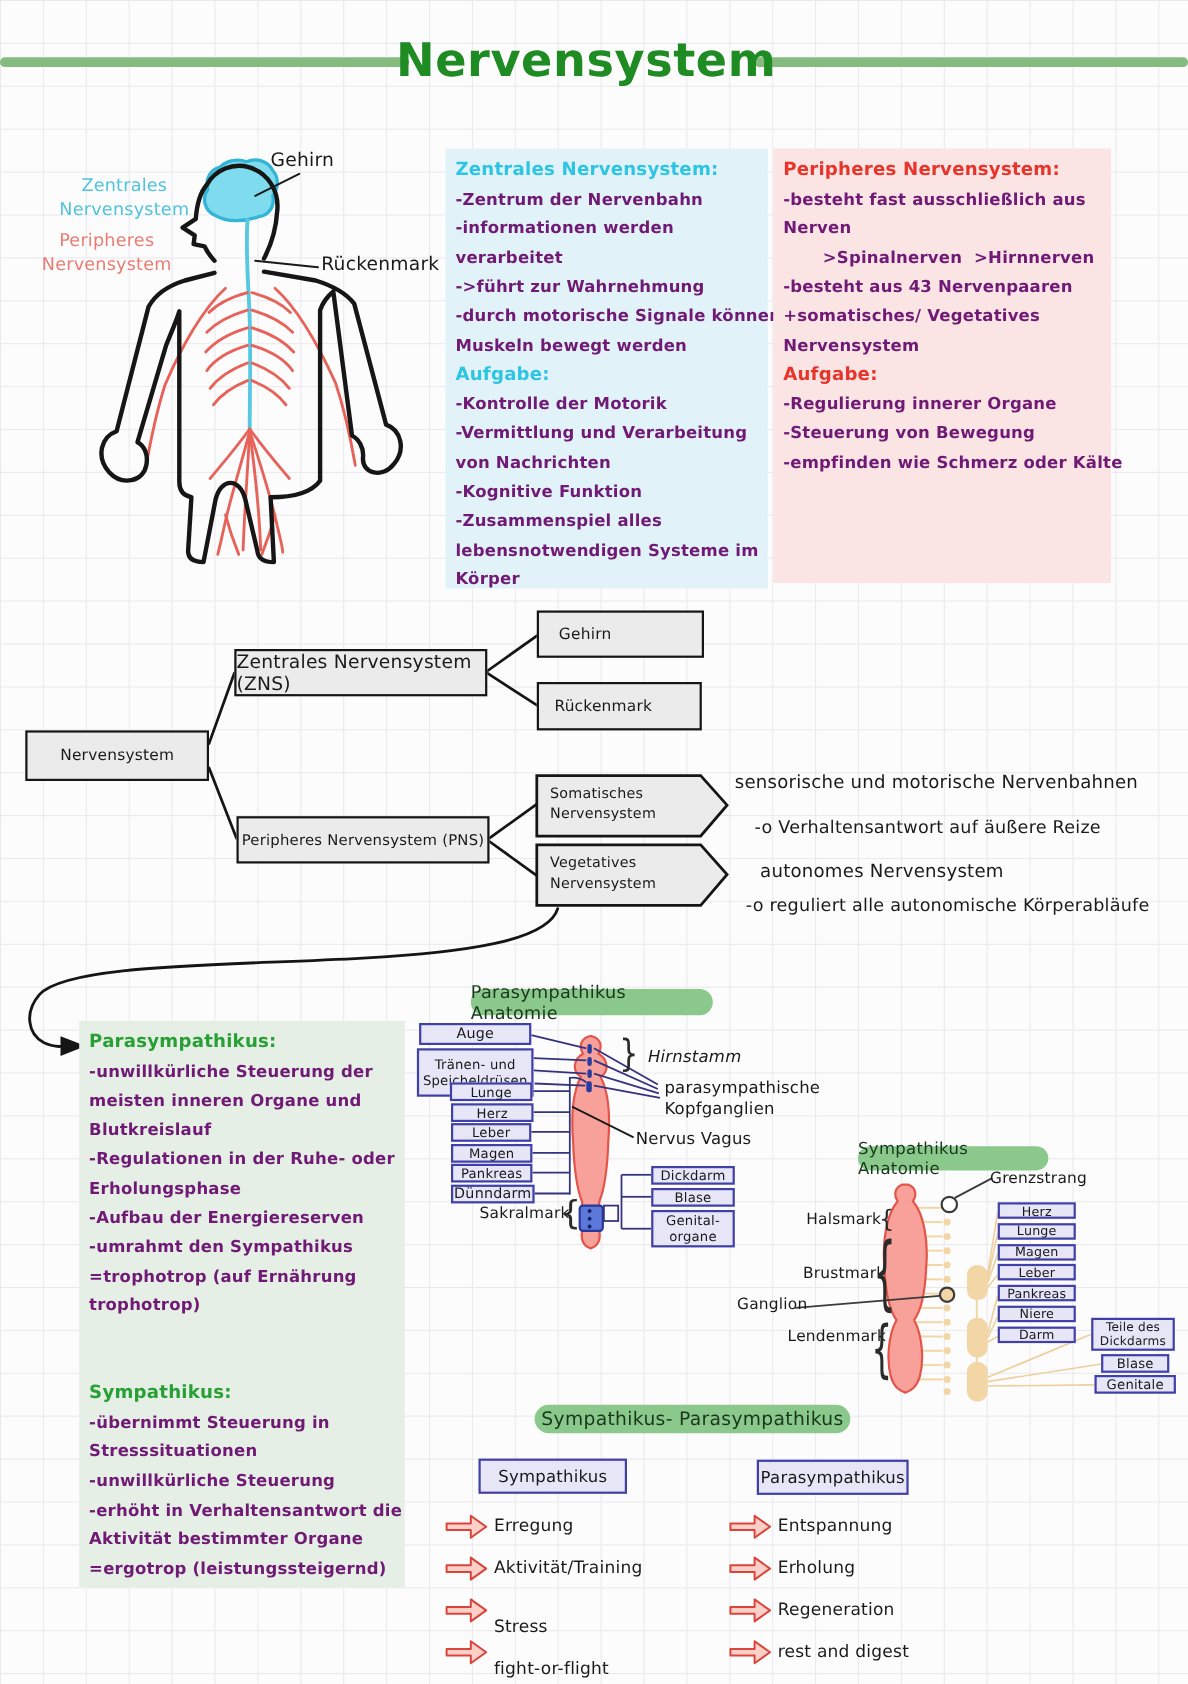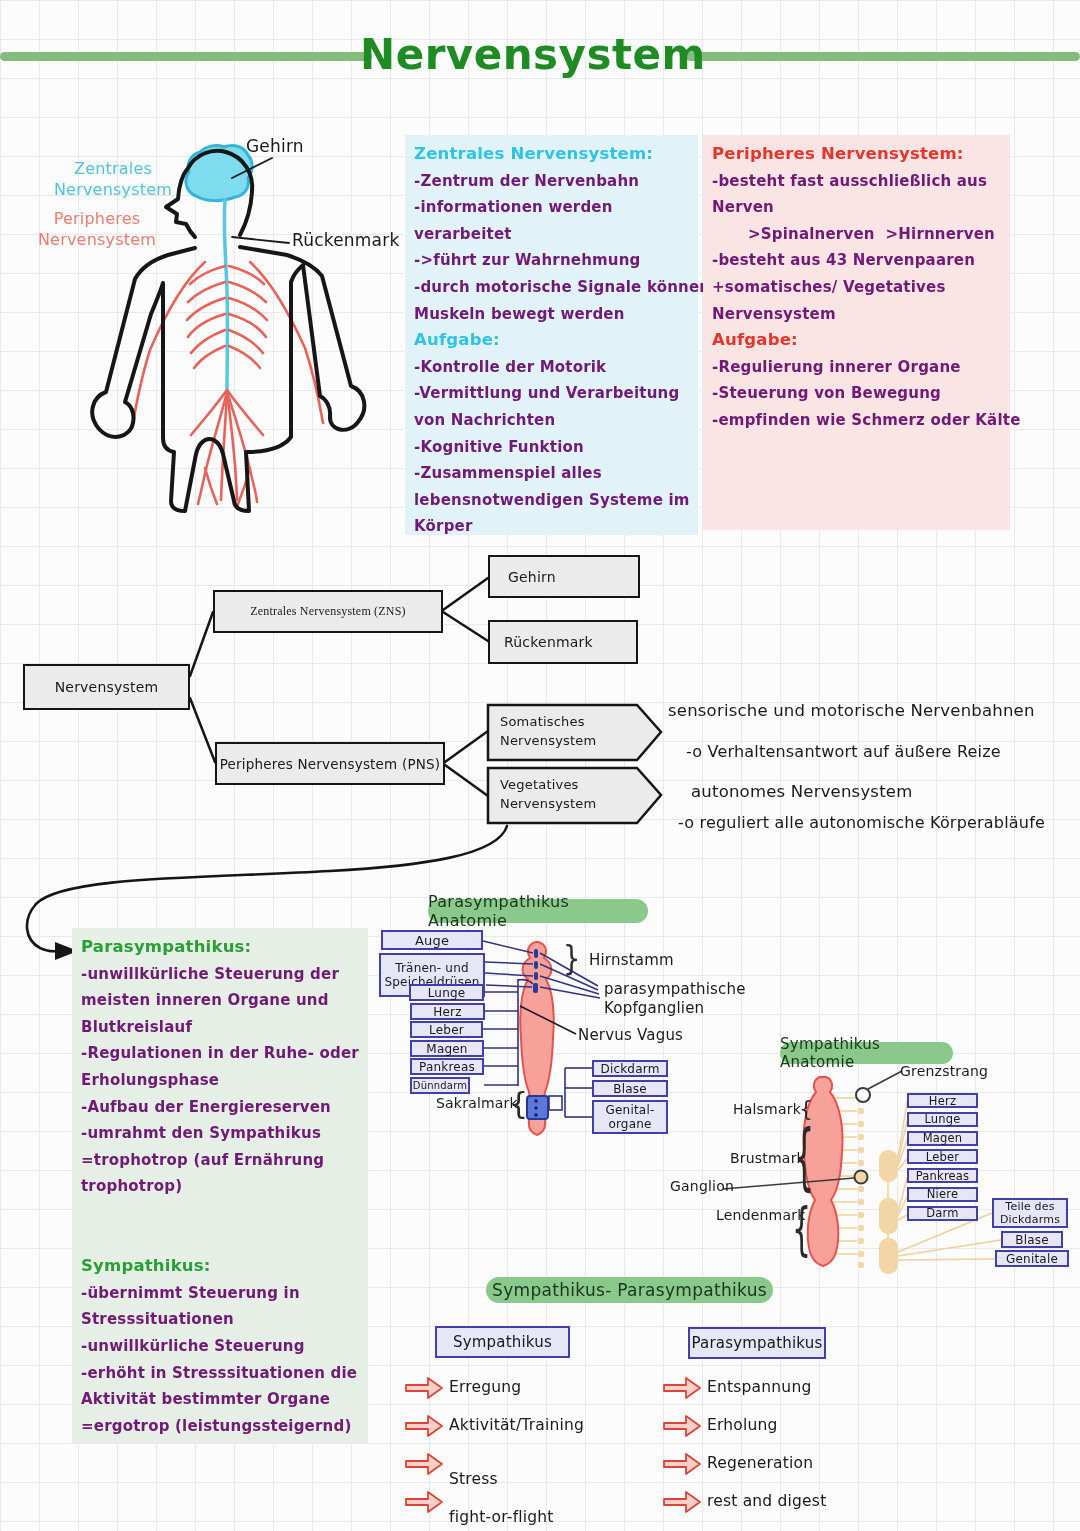--- a/index.html
+++ b/index.html
@@ -224,21 +224,21 @@
         <div class="nline">+somatisches/ Vegetatives</div>
         <div class="nline">Nervensystem</div>
         <div class="nline hl">Aufgabe:</div>
         <div class="nline">-Regulierung innerer Organe</div>
         <div class="nline">-Steuerung von Bewegung</div>
         <div class="nline">-empfinden wie Schmerz oder Kälte</div>
       </div>
   </div>
 
   <div class="abs gbox hand" style="left:23px;top:664px;width:167px;height:46px;font-size:14px;">Nervensystem</div>
-  <div class="abs gbox hand" style="left:213px;top:590px;width:230px;height:43px;font-size:12px;font-family:Liberation Serif, serif;">Zentrales Nervensystem (ZNS)</div>
+  <div class="abs gbox hand" style="left:213px;top:590px;width:230px;height:43px;font-size:17px;">Zentrales Nervensystem (ZNS)</div>
   <div class="abs gbox hand" style="left:215px;top:742px;width:230px;height:43px;font-size:13.5px;">Peripheres Nervensystem (PNS)</div>
   <div class="abs gbox hand" style="left:488px;top:555px;width:152px;height:43px;font-size:14px;justify-content:flex-start;padding-left:18px;">Gehirn</div>
   <div class="abs gbox hand" style="left:488px;top:620px;width:150px;height:44px;font-size:14px;justify-content:flex-start;padding-left:14px;">Rückenmark</div>
   <div class="abs hand pre" style="left:500px;top:712px;width:135px;font-size:13px;line-height:19px;">Somatisches
 Nervensystem</div>
   <div class="abs hand pre" style="left:500px;top:775px;width:135px;font-size:13px;line-height:19px;">Vegetatives
 Nervensystem</div>
 
   <div class="abs hand" style="left:668px;top:701px;font-size:16.5px;">sensorische und motorische Nervenbahnen</div>
   <div class="abs hand" style="left:686px;top:742px;font-size:16px;">-o Verhaltensantwort auf äußere Reize</div>
@@ -256,42 +256,42 @@
         <div class="nline">-Aufbau der Energiereserven</div>
         <div class="nline">-umrahmt den Sympathikus</div>
         <div class="nline">=trophotrop (auf Ernährung</div>
         <div class="nline">trophotrop)</div>
         <div class="nline"> </div>
         <div class="nline"> </div>
         <div class="nline hl">Sympathikus:</div>
         <div class="nline">-übernimmt Steuerung in</div>
         <div class="nline">Stresssituationen</div>
         <div class="nline">-unwillkürliche Steuerung</div>
-        <div class="nline">-erhöht in Stresssituationen die</div>
+        <div class="nline">-erhöht in Verhaltensantwort die</div>
         <div class="nline">Aktivität bestimmter Organe</div>
         <div class="nline">=ergotrop (leistungssteigernd)</div>
       </div>
   </div>
 
   <div class="abs pill hand" style="left:428px;top:899px;width:220px;height:24px;">Parasympathikus Anatomie</div>
   <div class="abs lav hand" style="left:381px;top:930px;width:102px;height:20px;font-size:13px;">Auge</div>
   <div class="abs lav hand" style="left:379px;top:953px;width:106px;height:44px;font-size:12px;line-height:14px;">Tränen- und
 Speicheldrüsen</div>
   <div class="abs lav hand" style="left:409px;top:984px;width:75px;height:17px;font-size:12px;">Lunge</div>
   <div class="abs lav hand" style="left:410px;top:1003px;width:75px;height:17px;font-size:12px;">Herz</div>
   <div class="abs lav hand" style="left:410px;top:1021px;width:73px;height:17px;font-size:12px;">Leber</div>
   <div class="abs lav hand" style="left:410px;top:1040px;width:74px;height:17px;font-size:12px;">Magen</div>
   <div class="abs lav hand" style="left:410px;top:1058px;width:74px;height:17px;font-size:12px;">Pankreas</div>
-  <div class="abs lav hand" style="left:410px;top:1077px;width:60px;height:17px;font-size:10px;">Dünndarm</div>
+  <div class="abs lav hand" style="left:410px;top:1077px;width:76px;height:17px;font-size:13px;">Dünndarm</div>
   <div class="abs lav hand" style="left:592px;top:1060px;width:76px;height:17px;font-size:12px;">Dickdarm</div>
   <div class="abs lav hand" style="left:592px;top:1080px;width:76px;height:17px;font-size:12px;">Blase</div>
   <div class="abs lav hand" style="left:592px;top:1100px;width:76px;height:34px;font-size:12px;line-height:14px;">Genital-
 organe</div>
   <div class="abs brace" style="left:563px;top:941px;font-size:34px;transform:scaleX(.8);">}</div>
-  <div class="abs hand" style="left:589px;top:951px;font-size:15px;">Hirnstamm</div>
+  <div class="abs hand" style="left:589px;top:951px;font-size:15px;font-style:italic;">Hirnstamm</div>
   <div class="abs hand pre" style="left:604px;top:980px;font-size:15px;line-height:19px;">parasympathische
 Kopfganglien</div>
   <div class="abs hand" style="left:578px;top:1026px;font-size:15px;">Nervus Vagus</div>
   <div class="abs hand" style="left:436px;top:1095px;font-size:14px;">Sakralmark</div>
   <div class="abs brace" style="left:509px;top:1089px;font-size:30px;">{</div>
 
   <div class="abs pill hand" style="left:780px;top:1042px;width:173px;height:22px;font-size:15px;">Sympathikus Anatomie</div>
   <div class="abs hand" style="left:900px;top:1063px;font-size:14px;">Grenzstrang</div>
   <div class="abs hand" style="left:733px;top:1101px;font-size:14px;">Halsmark</div>
   <div class="abs brace" style="left:799px;top:1098px;font-size:22px;">{</div>

